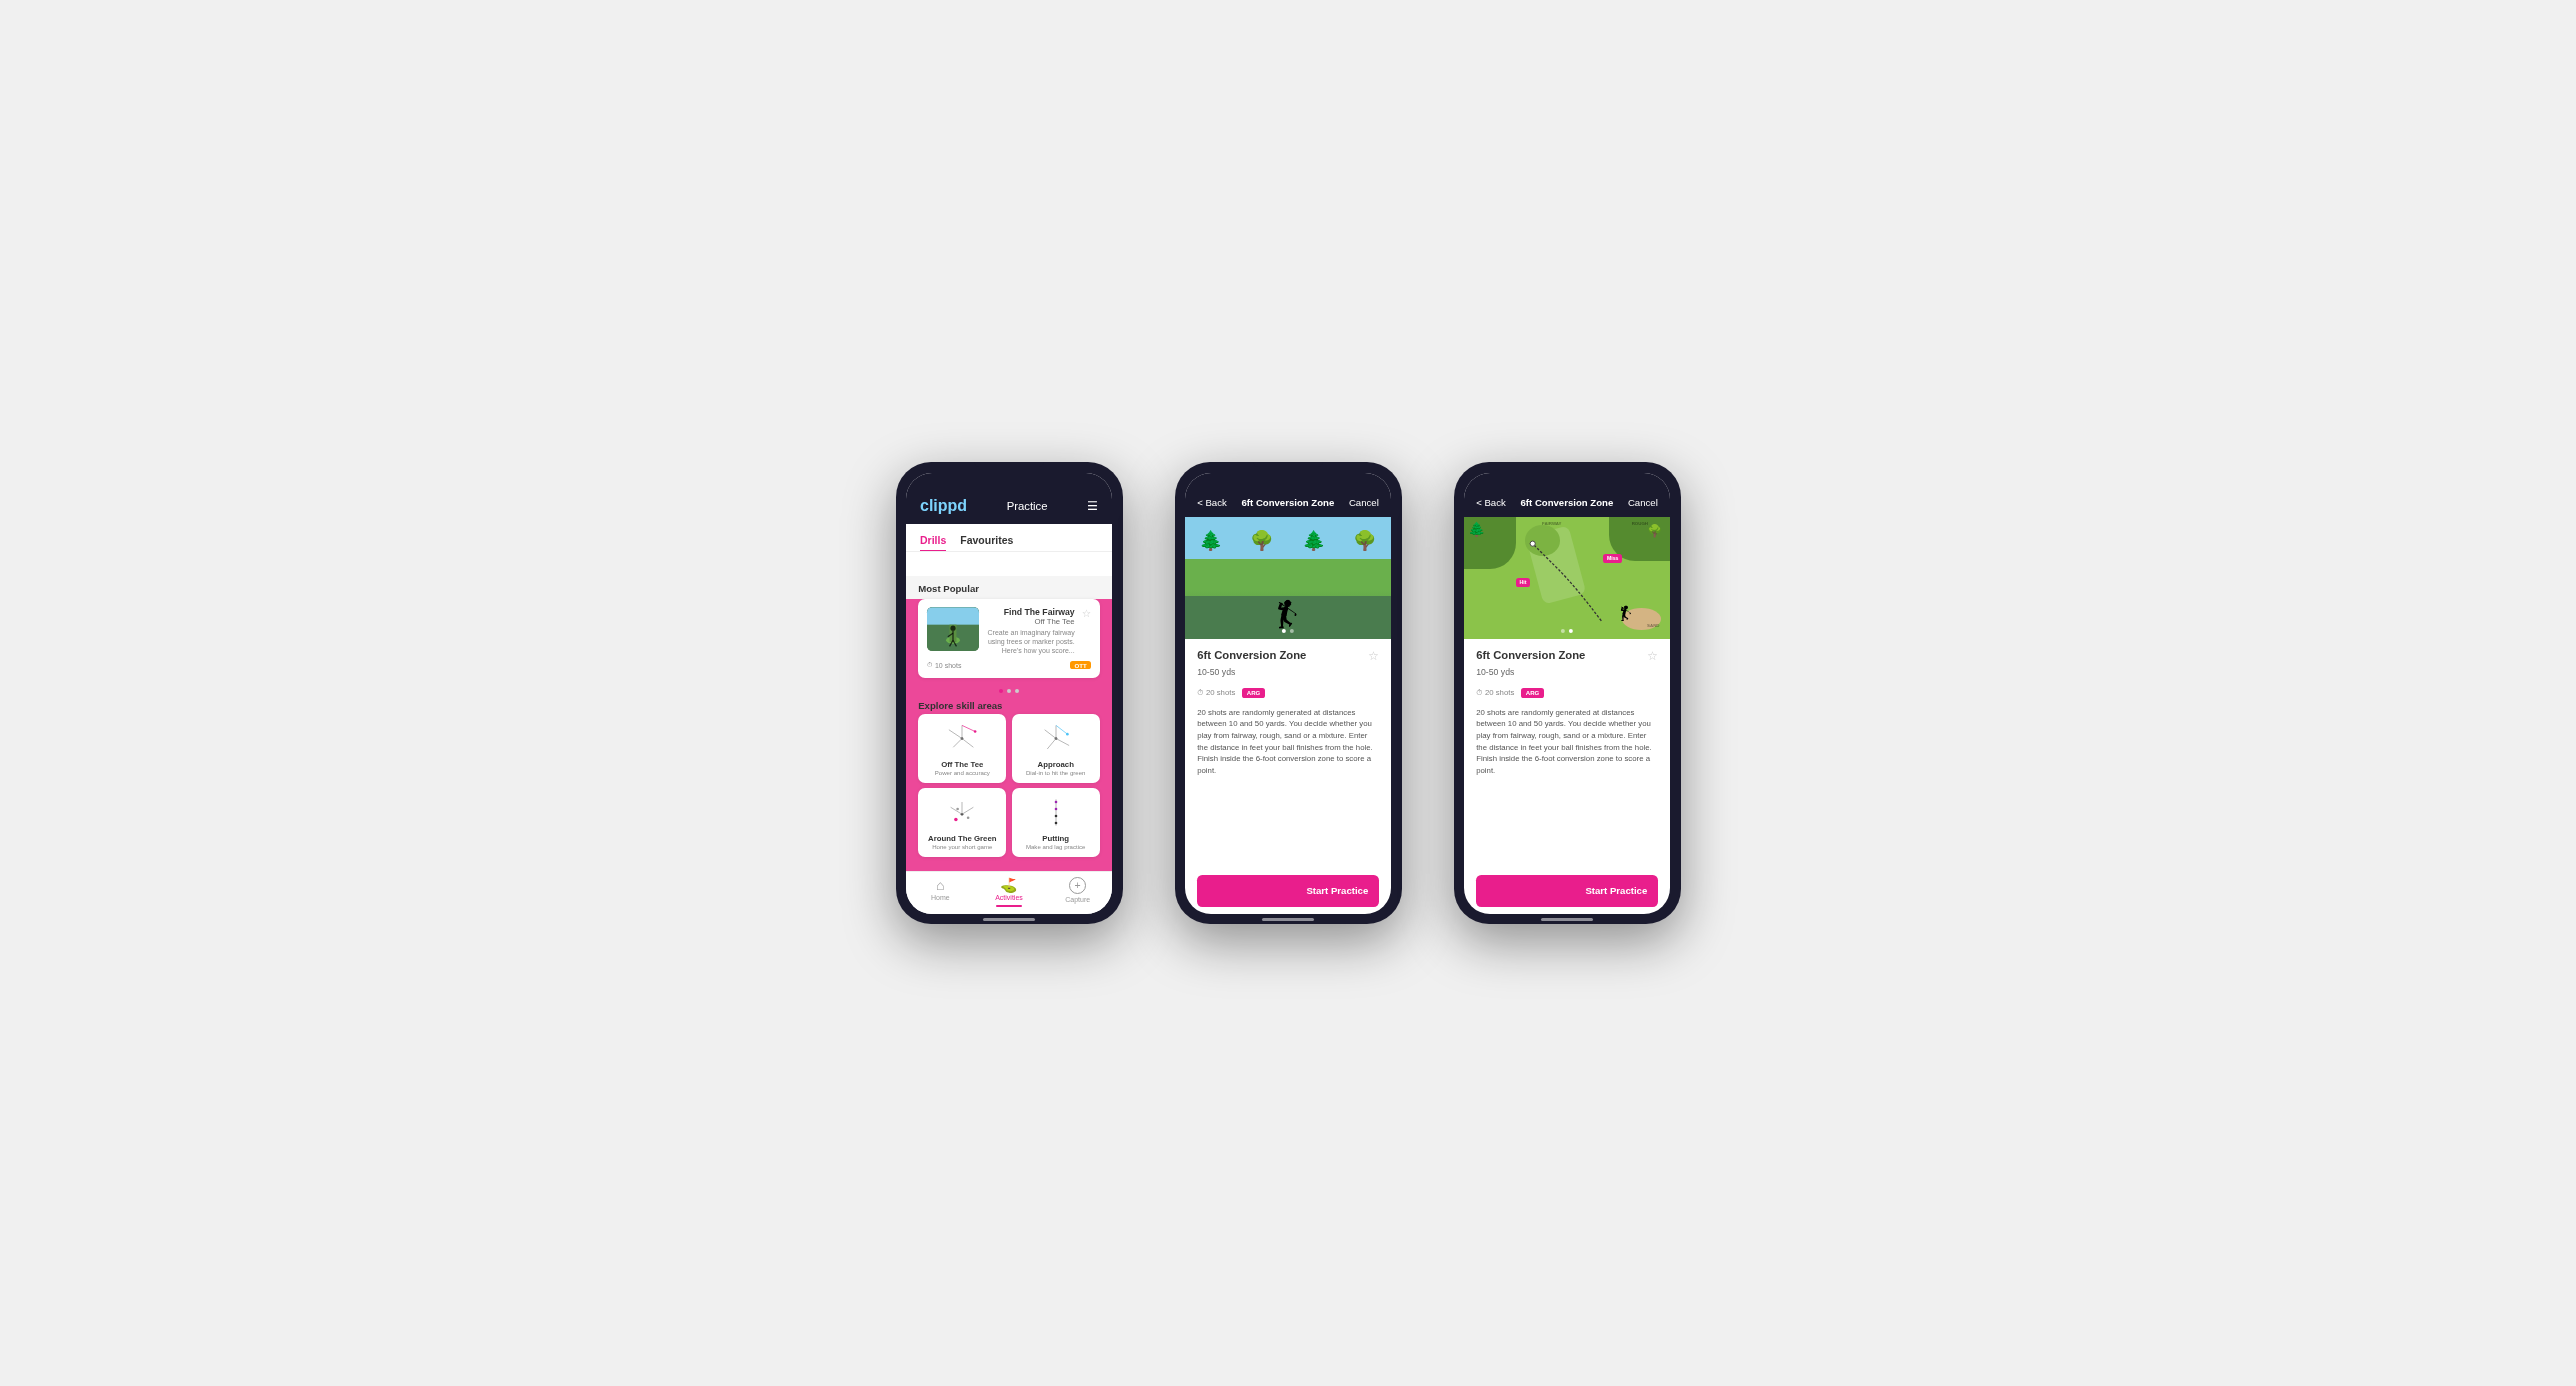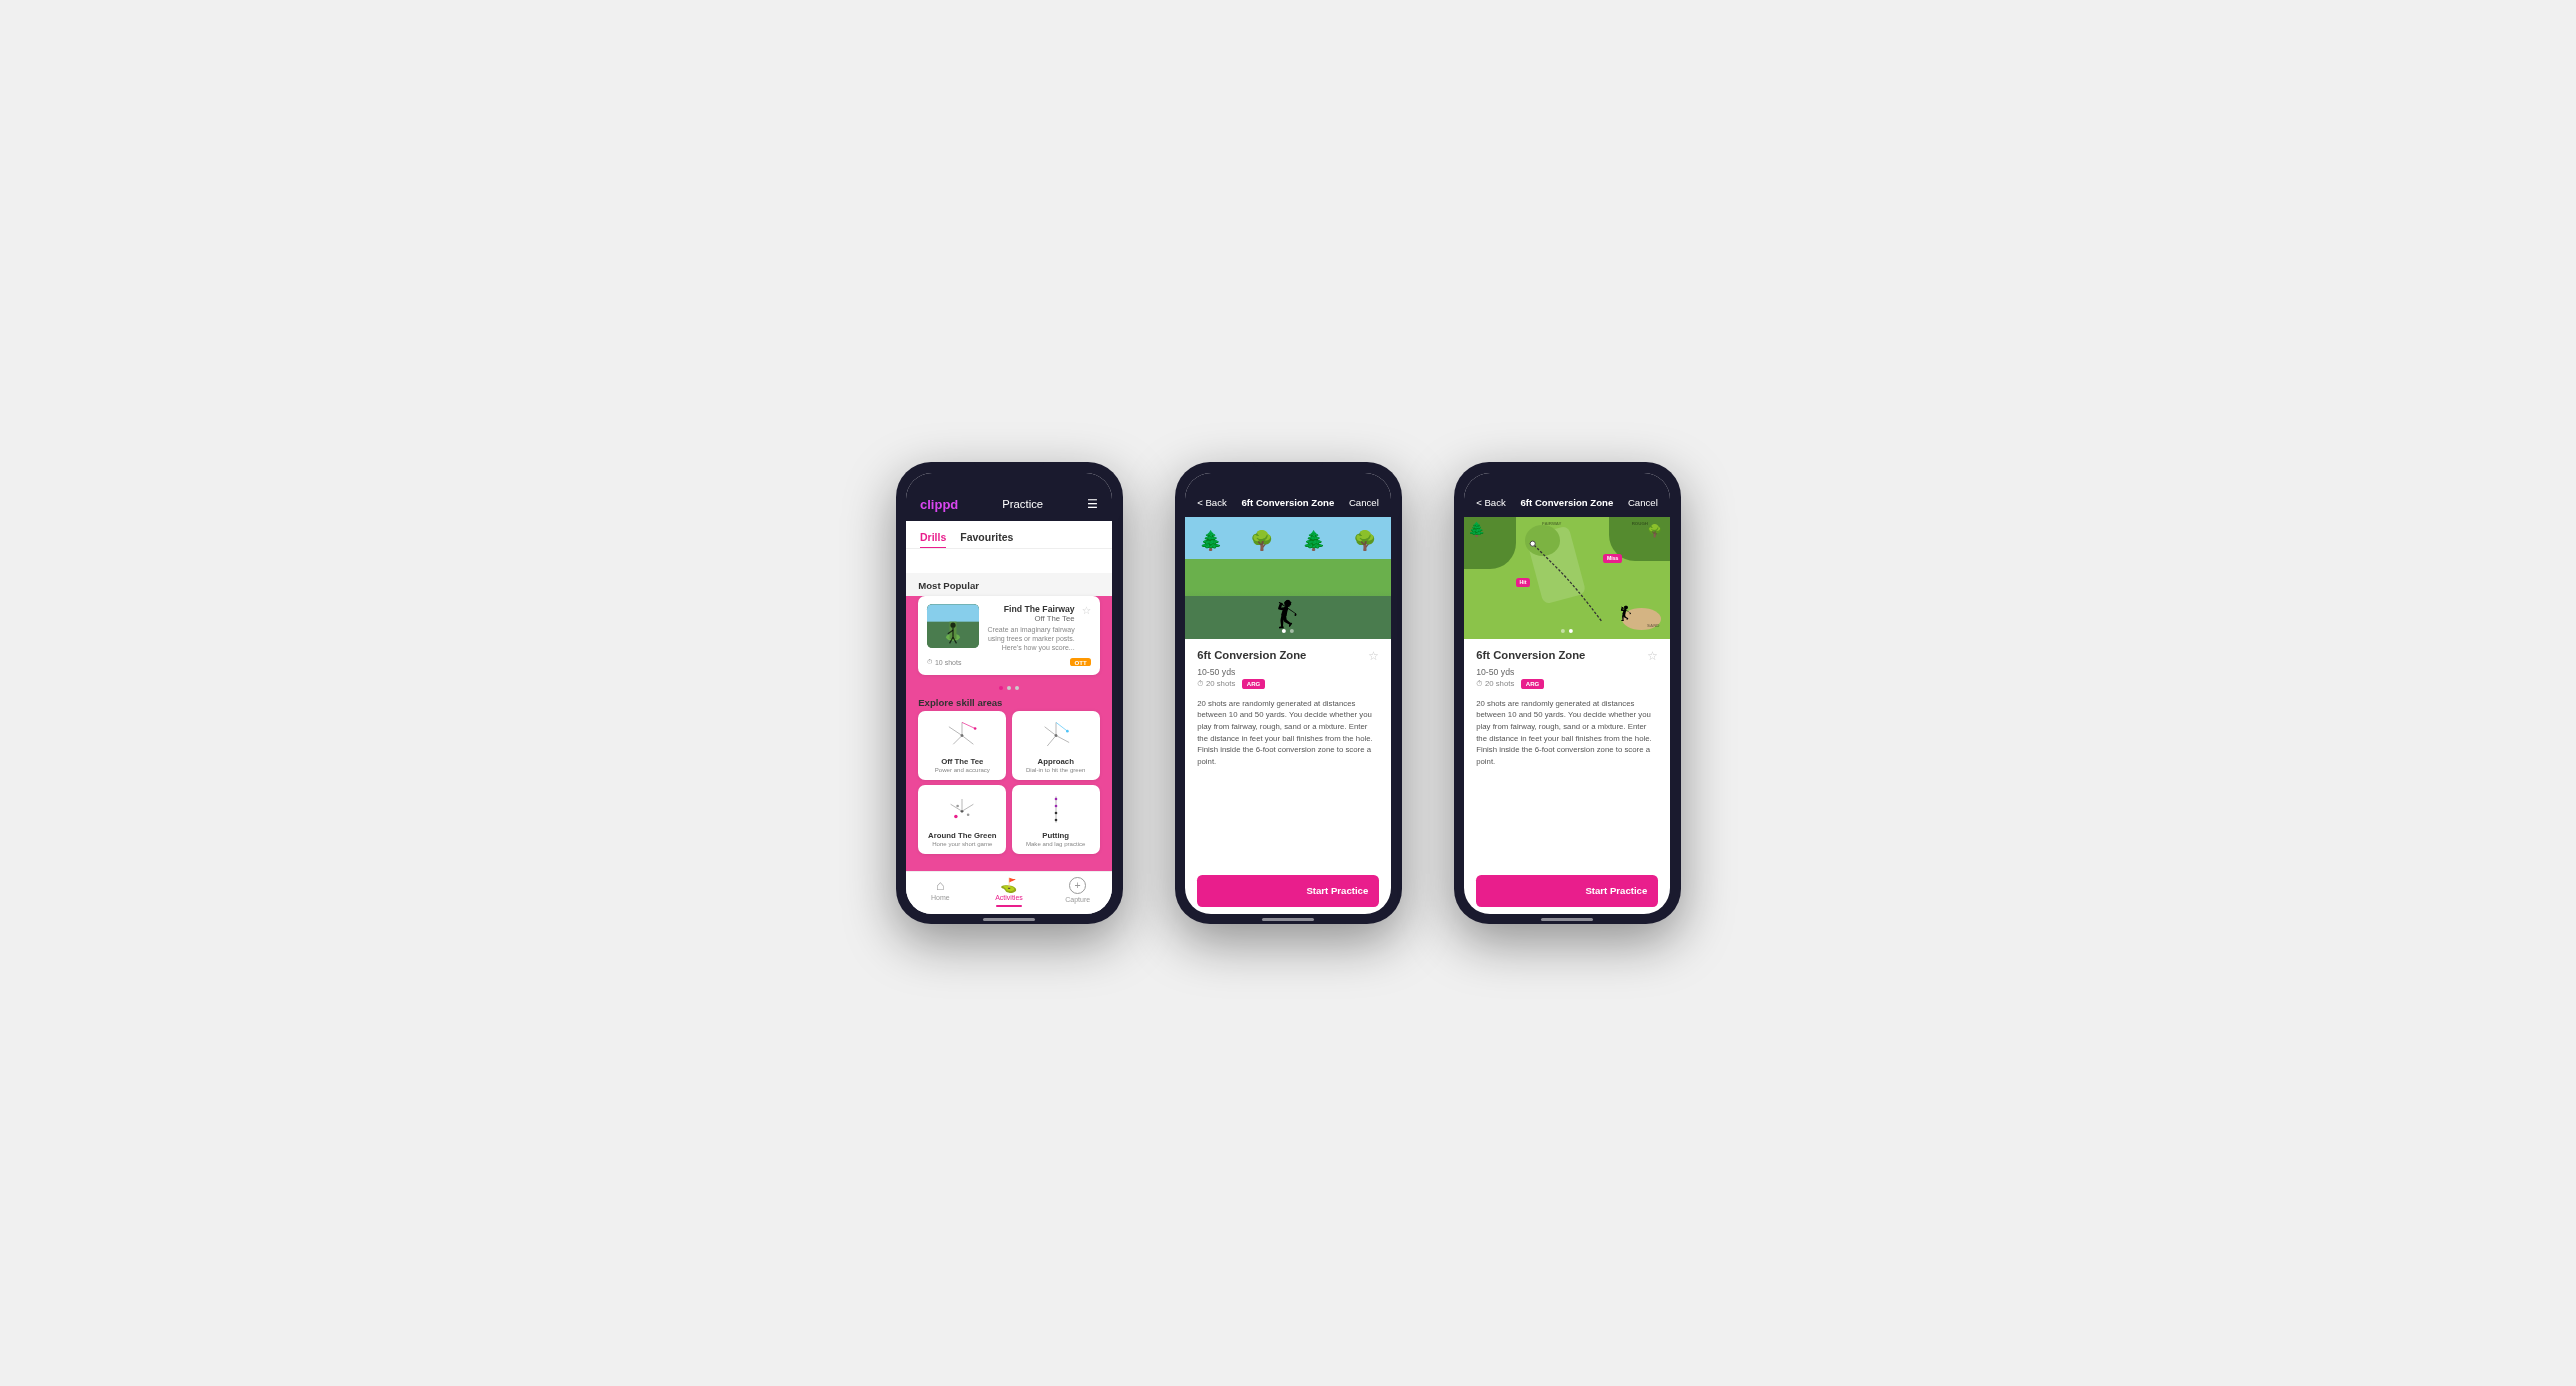--- a/index.html
+++ b/index.html
@@ -62,22 +62,22 @@
 
     
     .p1-header {
       background: #1a1a2e;
       padding: 24.4px 14px 8.7px;
       display: flex;
       align-items: center;
       justify-content: space-between;
     }
     .p1-logo {
-      color: #d946ef;
-      font-size: 13px;
+      color: #7dd3fc;
+      font-size: 16px;
       font-weight: 700;
     }
     .p1-title {
       color: #fff;
       font-size: 11.3px;
     }
     .p1-menu {
       color: #fff;
       font-size: 12.2px;
     }
@@ -334,21 +334,21 @@
       font-weight: 700;
       color: #333;
     }
     .p2-star {
       color: #ccc;
       font-size: 12.2px;
     }
     .p2-drill-range {
       font-size: 8.7px;
       color: #666;
-      margin-bottom: 2px;
+      margin-bottom: 11px;
     }
     .p2-drill-meta {
       display: flex;
       align-items: center;
       gap: 7px;
       margin-bottom: 8.7px;
     }
     .p2-shots-badge {
       display: flex;
       align-items: center;

